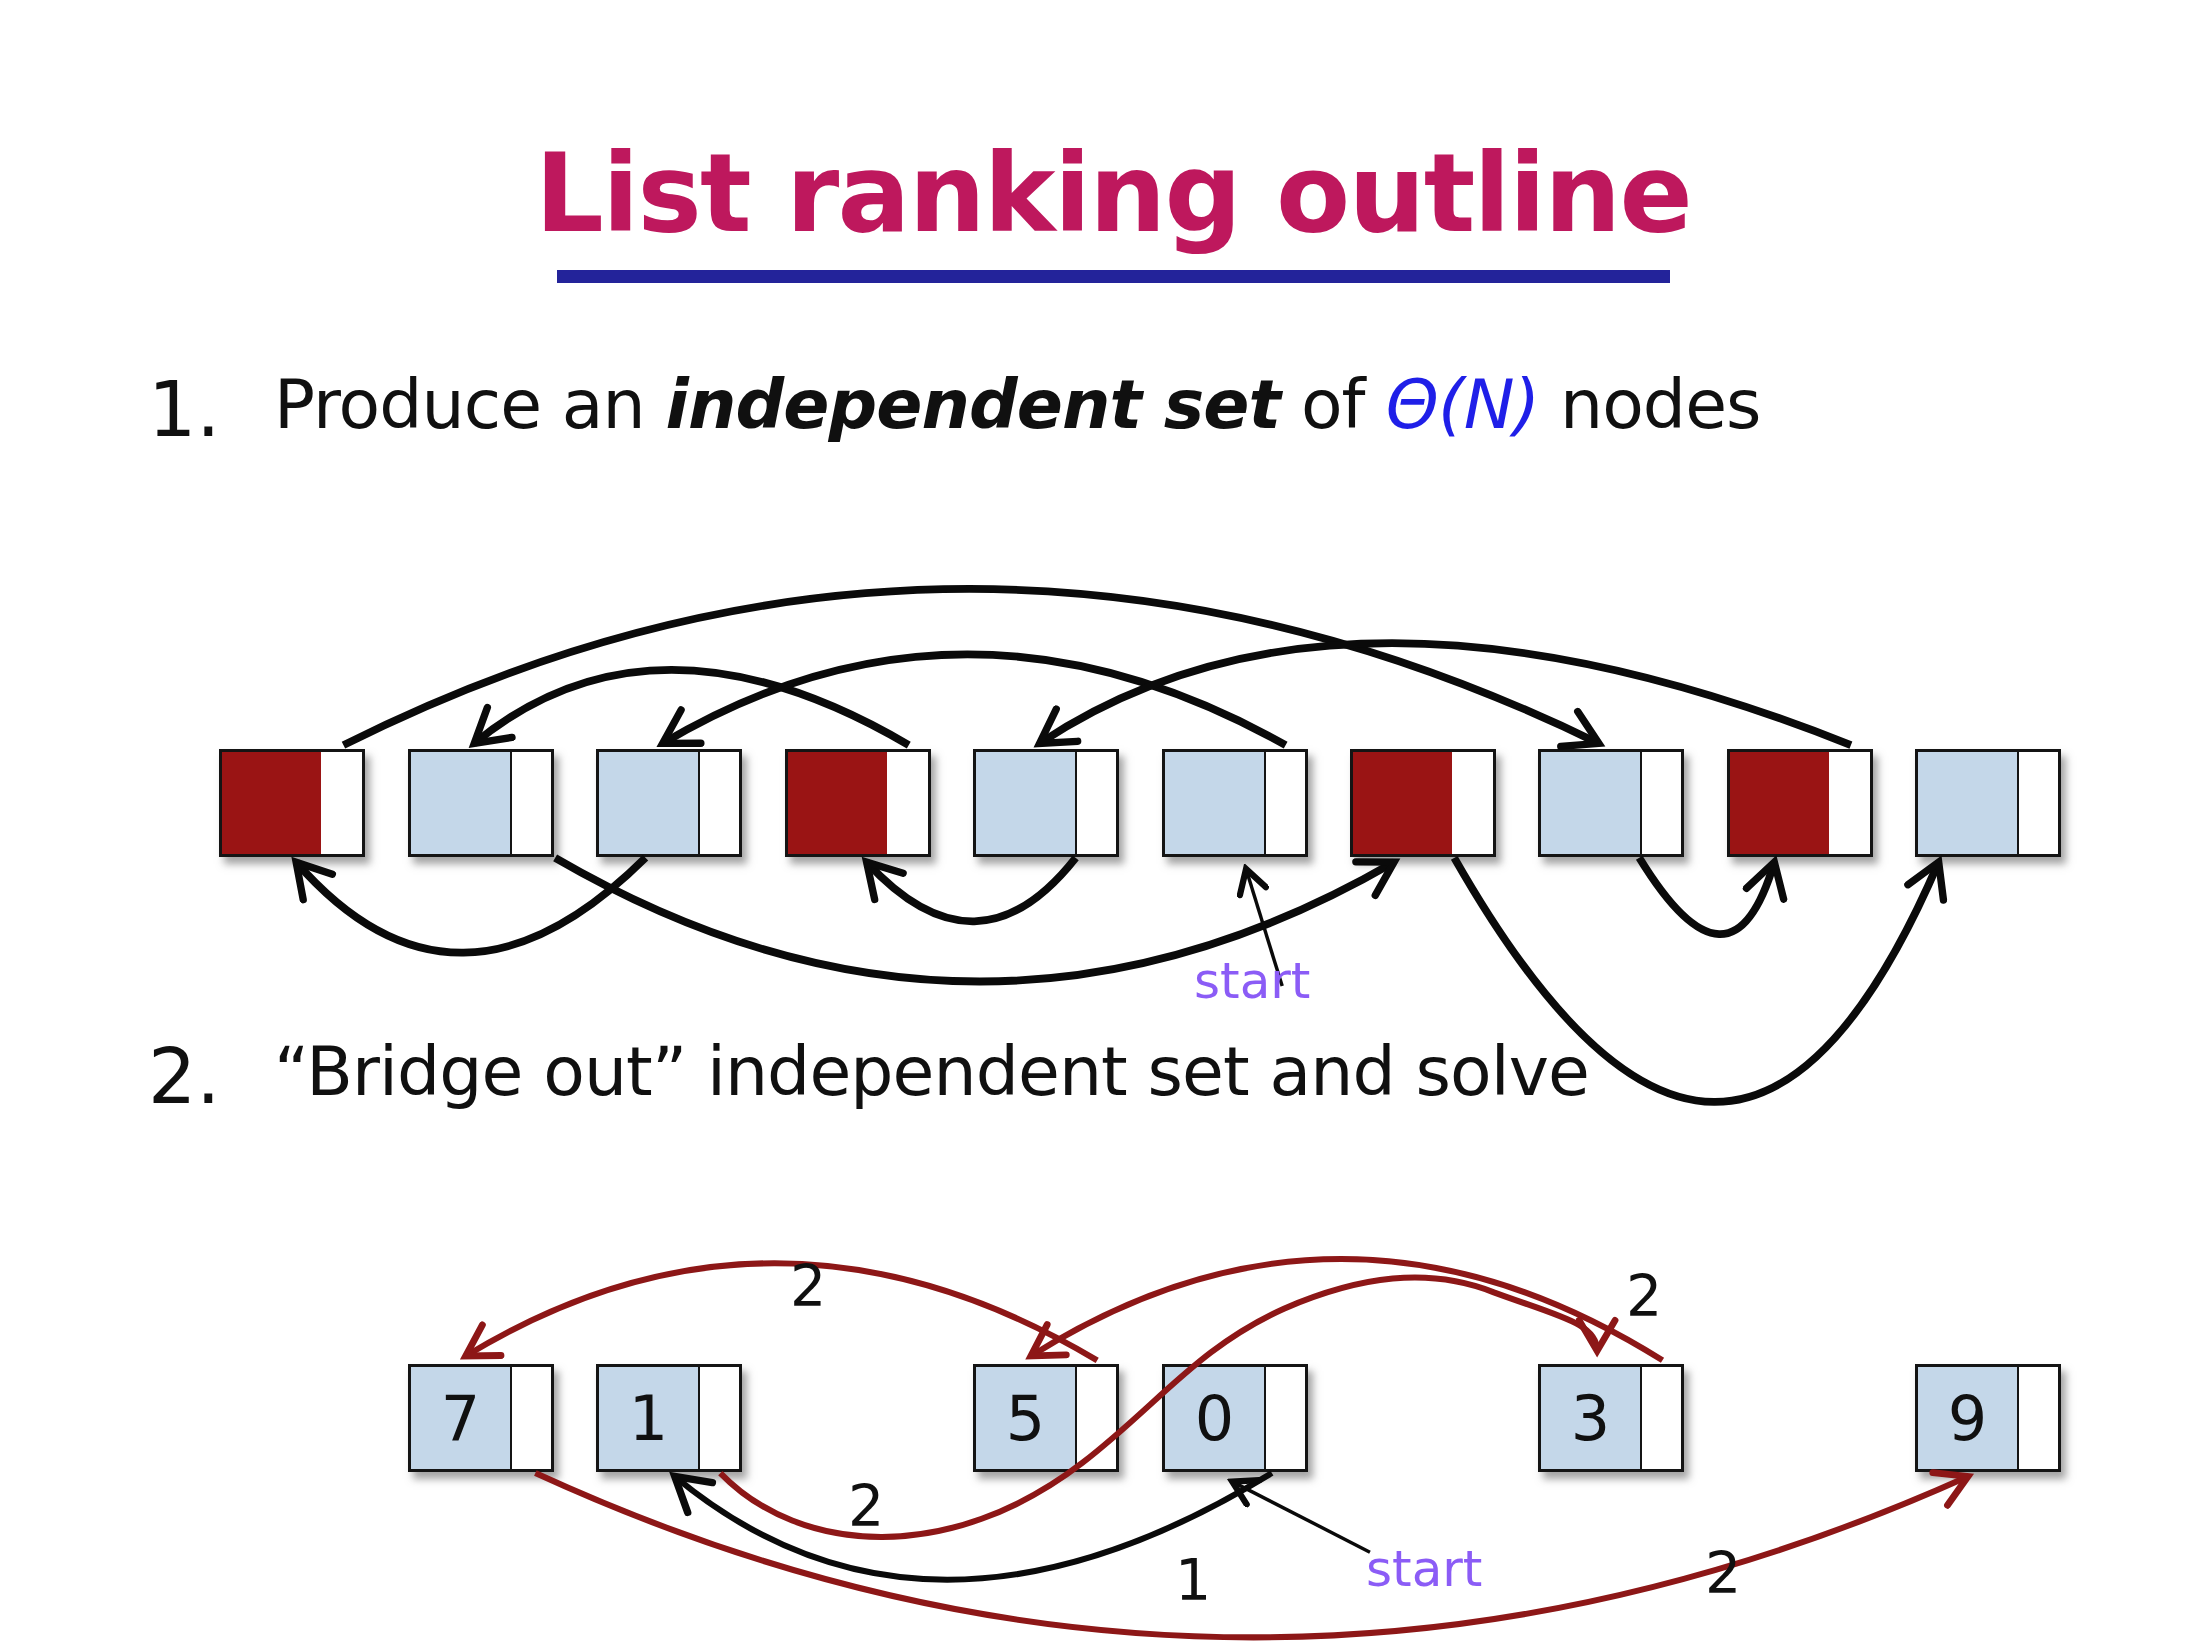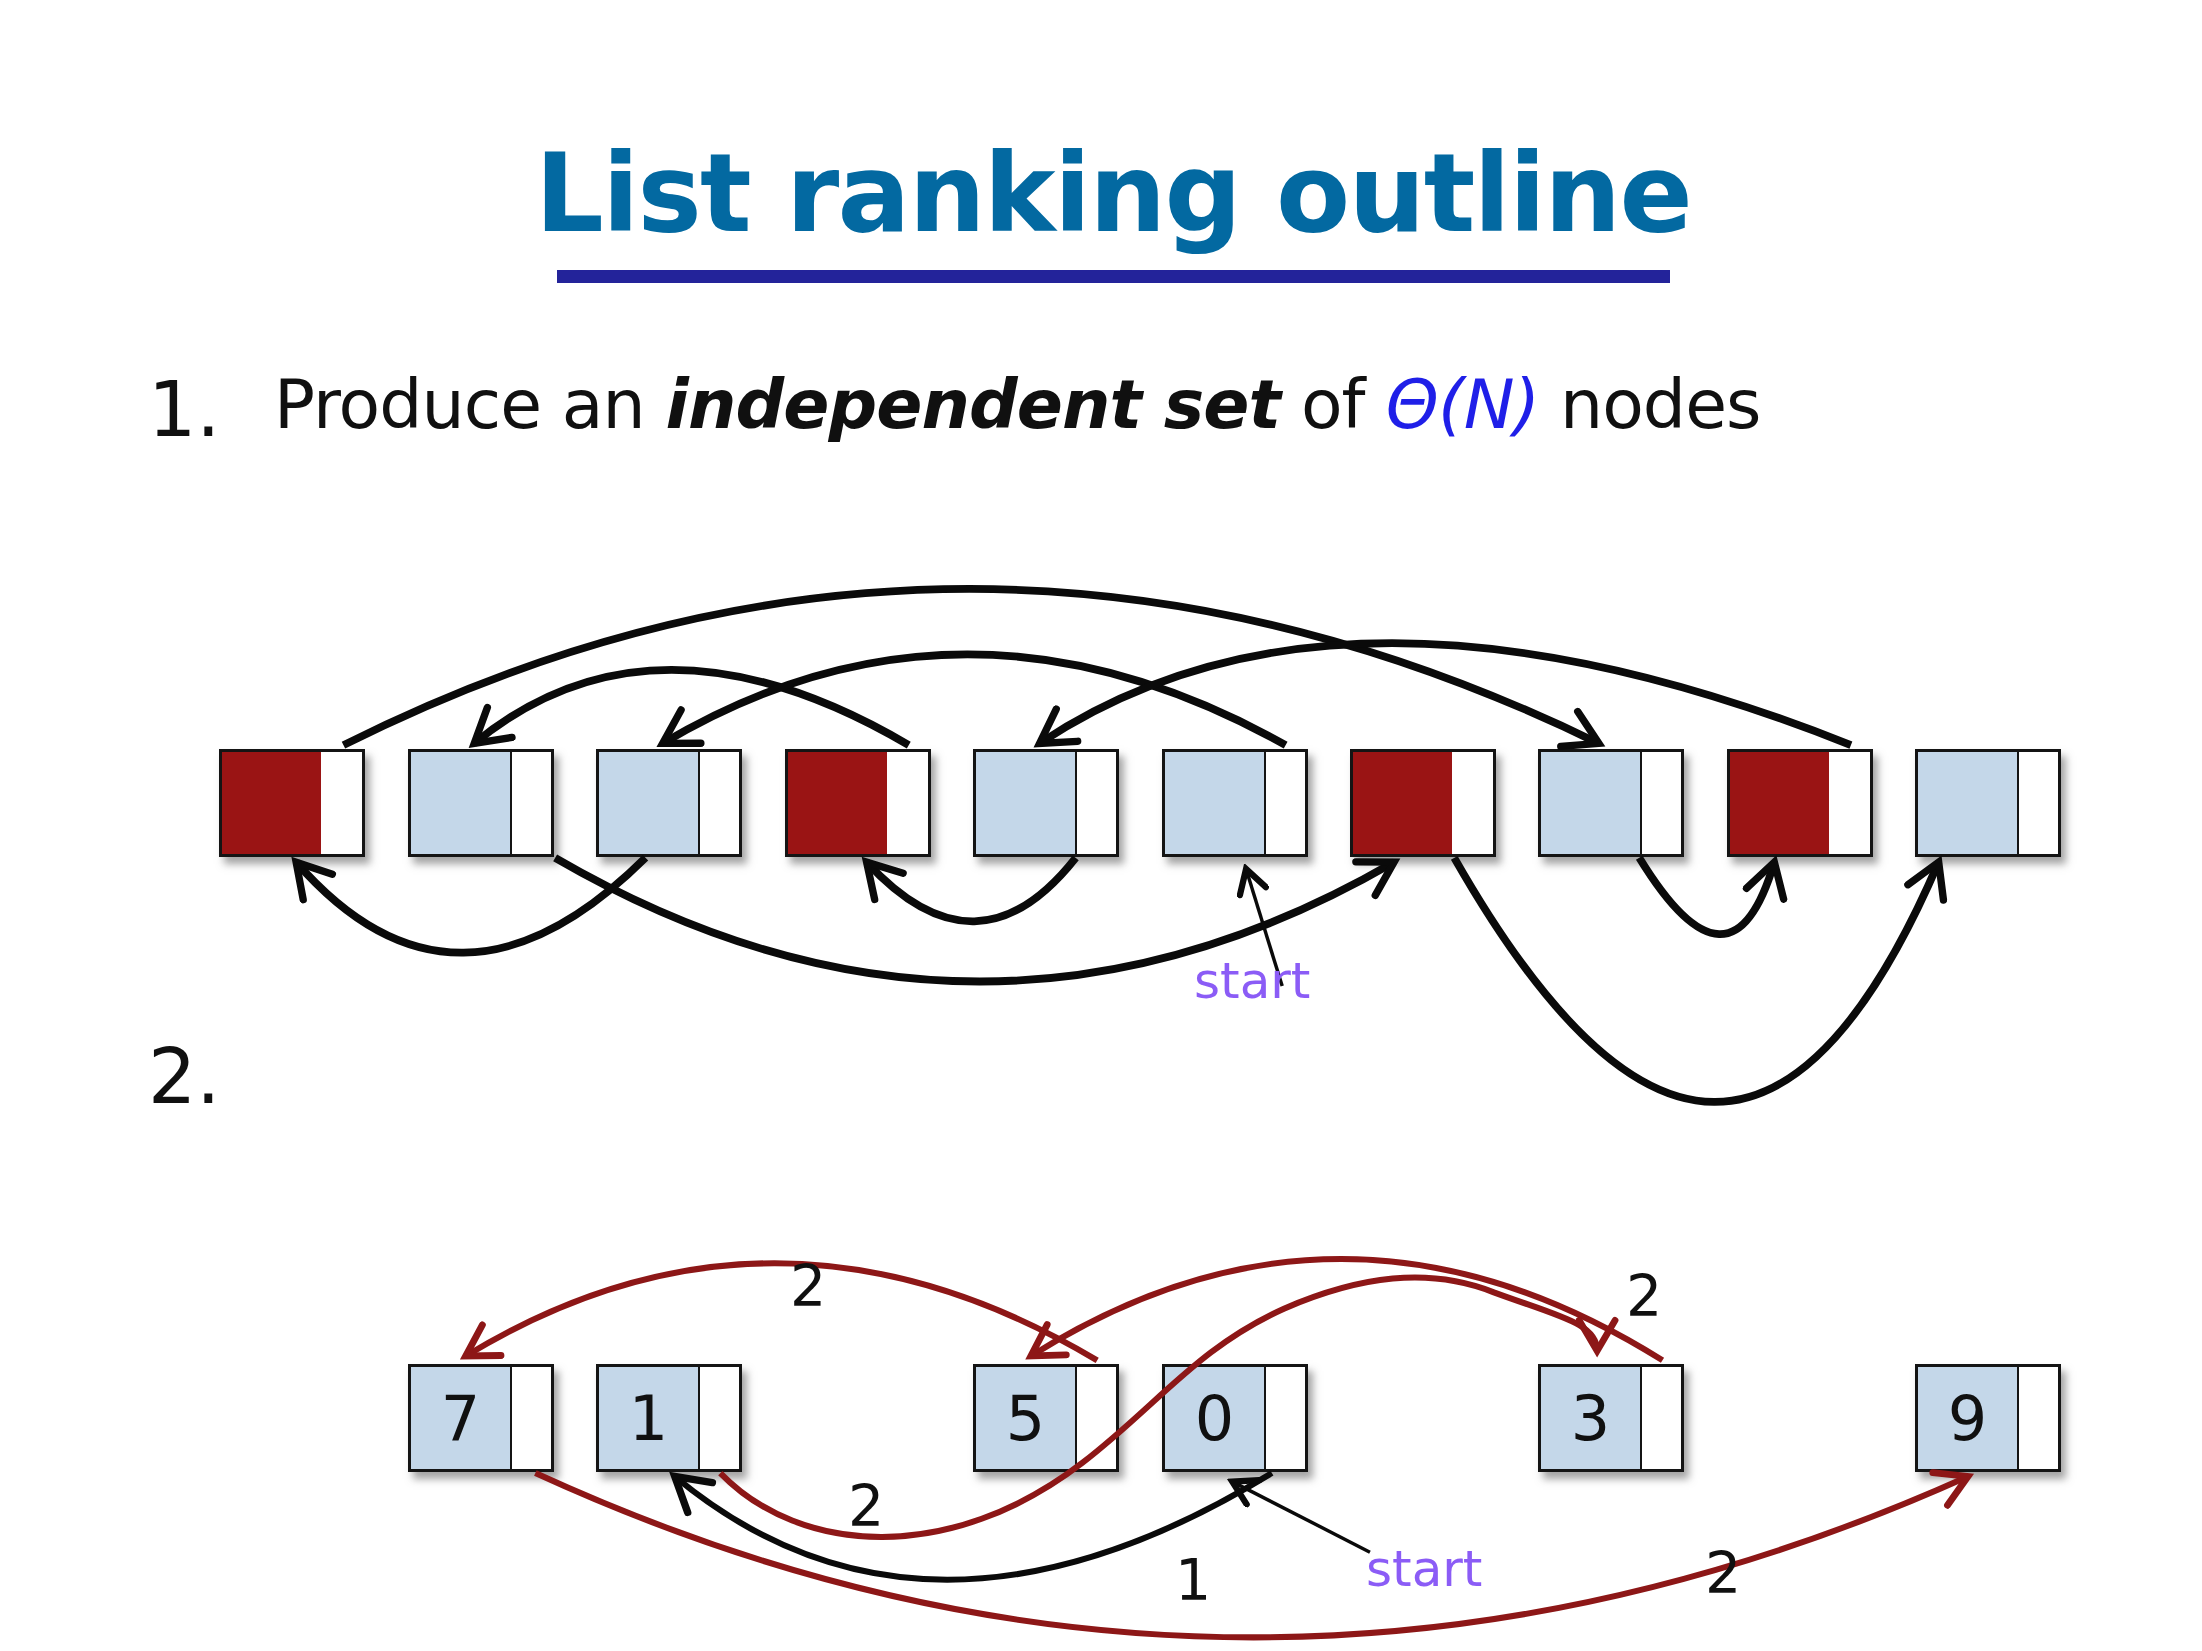--- a/index.html
+++ b/index.html
@@ -4,21 +4,21 @@
 <style>
   html,body{margin:0;padding:0;background:#888;}
   #canvas{
     position:relative;width:2203px;height:1652px;background:#ffffff;
     font-family:"DejaVu Sans","Liberation Sans",sans-serif;overflow:hidden;
   }
   .abs{position:absolute;}
   
   #title{
     top:131px;left:1113px;transform:translateX(-50%);
-    font-size:108px;font-weight:600;color:#0369a1;white-space:nowrap;letter-spacing:-1.7px;
+    font-size:108px;font-weight:600;color:#be185d;white-space:nowrap;letter-spacing:-1.7px;
   }
   #title-underline{left:557px;top:270px;width:1113px;height:13px;background:#23239A;}
   
   .item-number{font-size:76px;color:#101010;left:148px;white-space:nowrap;}
   .body-line{font-size:68px;color:#101010;left:274px;white-space:nowrap;letter-spacing:-0.9px;}
   .bold-italic{font-weight:bold;font-style:italic;}
   .theta{color:#1F1FE8;font-style:italic;}
   
   .node{
     position:absolute;width:146px;height:108px;background:#ffffff;
@@ -42,20 +42,21 @@
 
 <div id="canvas">
 
   <div id="title" class="abs">List ranking outline</div>
   <div id="title-underline" class="abs"></div>
 
   <div class="abs item-number" style="top:365px;">1.</div>
   <div class="abs body-line" style="top:365px;"><span>Produce an </span><span class="bold-italic">independent set</span><span> of </span><span class="theta">Θ(</span><span class="theta">N</span><span class="theta">)</span><span> nodes</span></div>
 
   <div class="abs item-number" style="top:1032px;">2.</div>
+  <div class="abs body-line" style="top:1032px;">“Bridge out” independent set and solve</div>
 
   <div id="diagram1-nodes">
       <div class="node" style="left: 219px; top: 749px;">
         <div class="fill red"></div>
       </div>
       <div class="node" style="left: 408px; top: 749px;">
         <div class="fill blue"></div>
       </div>
       <div class="node" style="left: 596px; top: 749px;">
         <div class="fill blue"></div>

